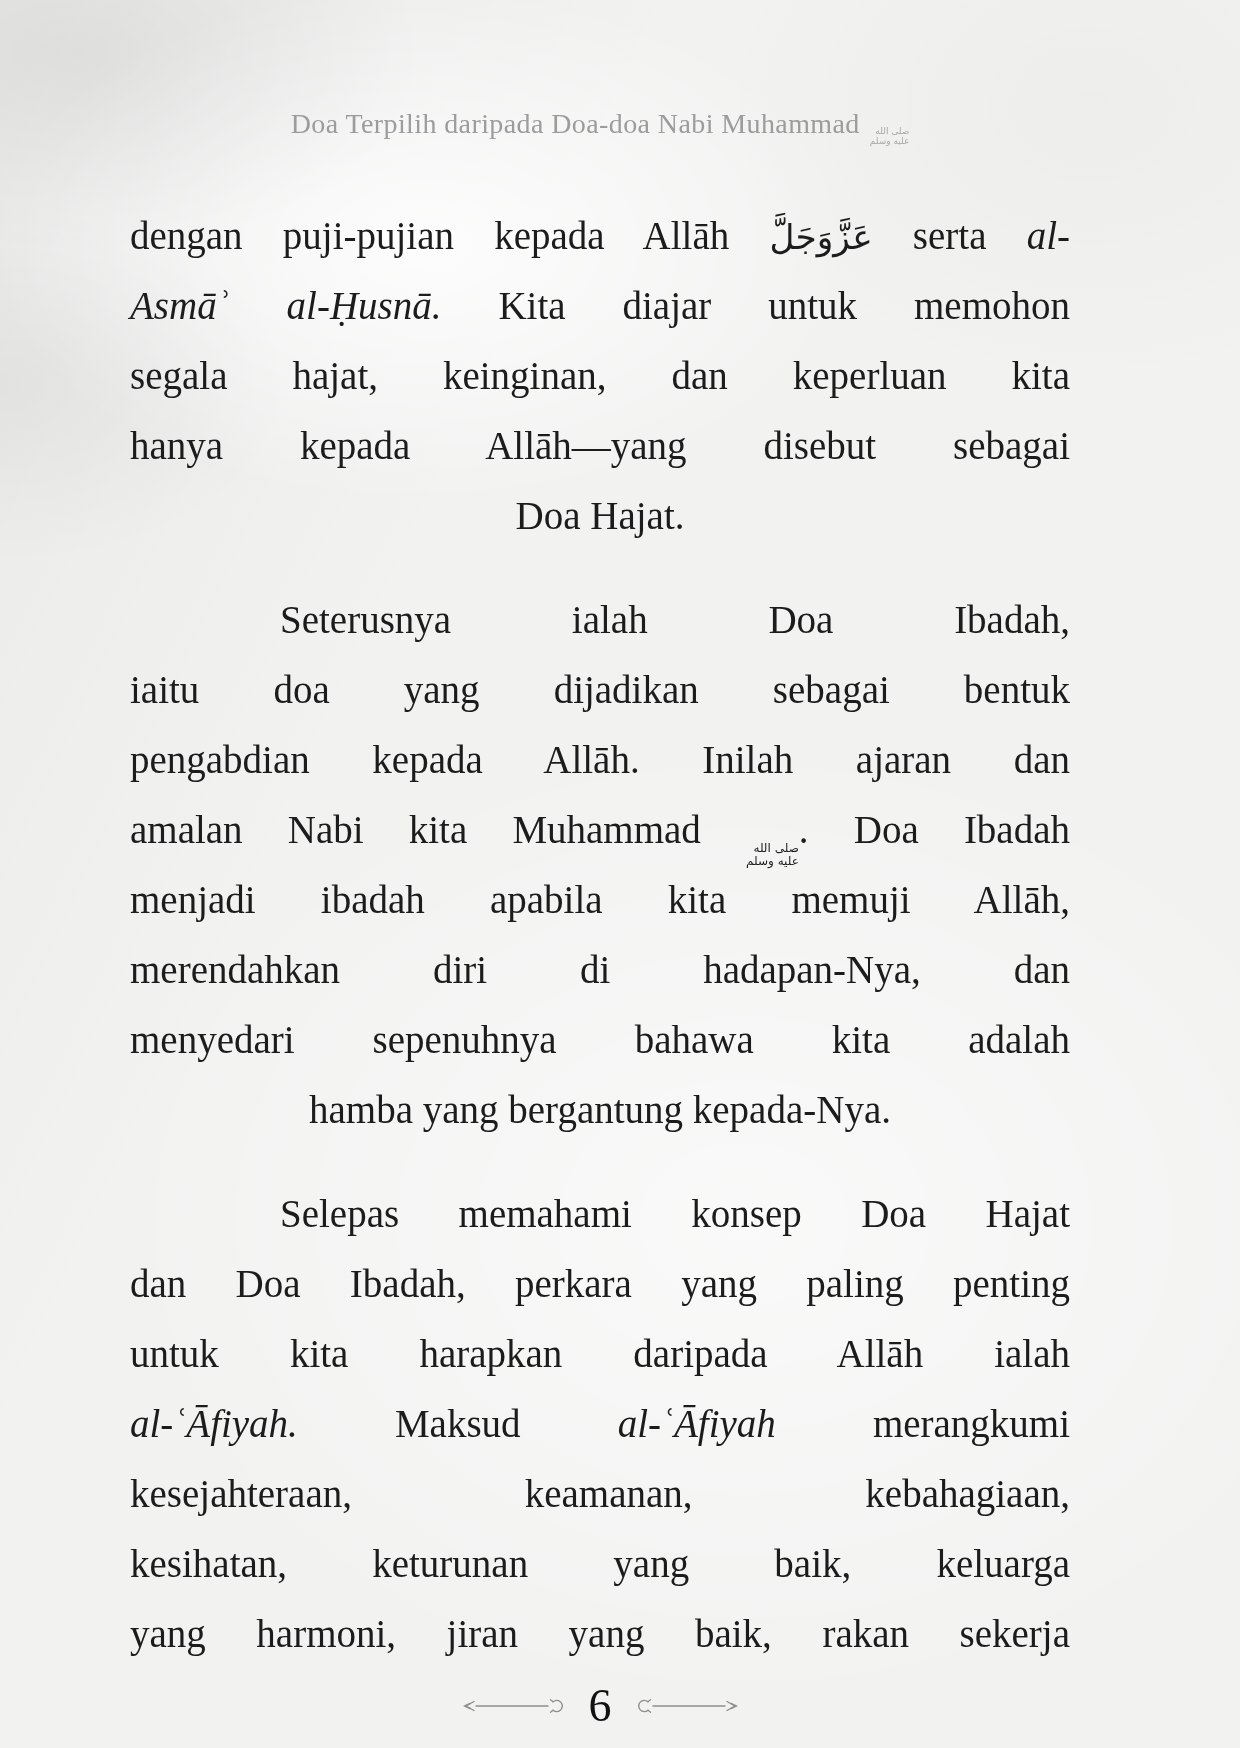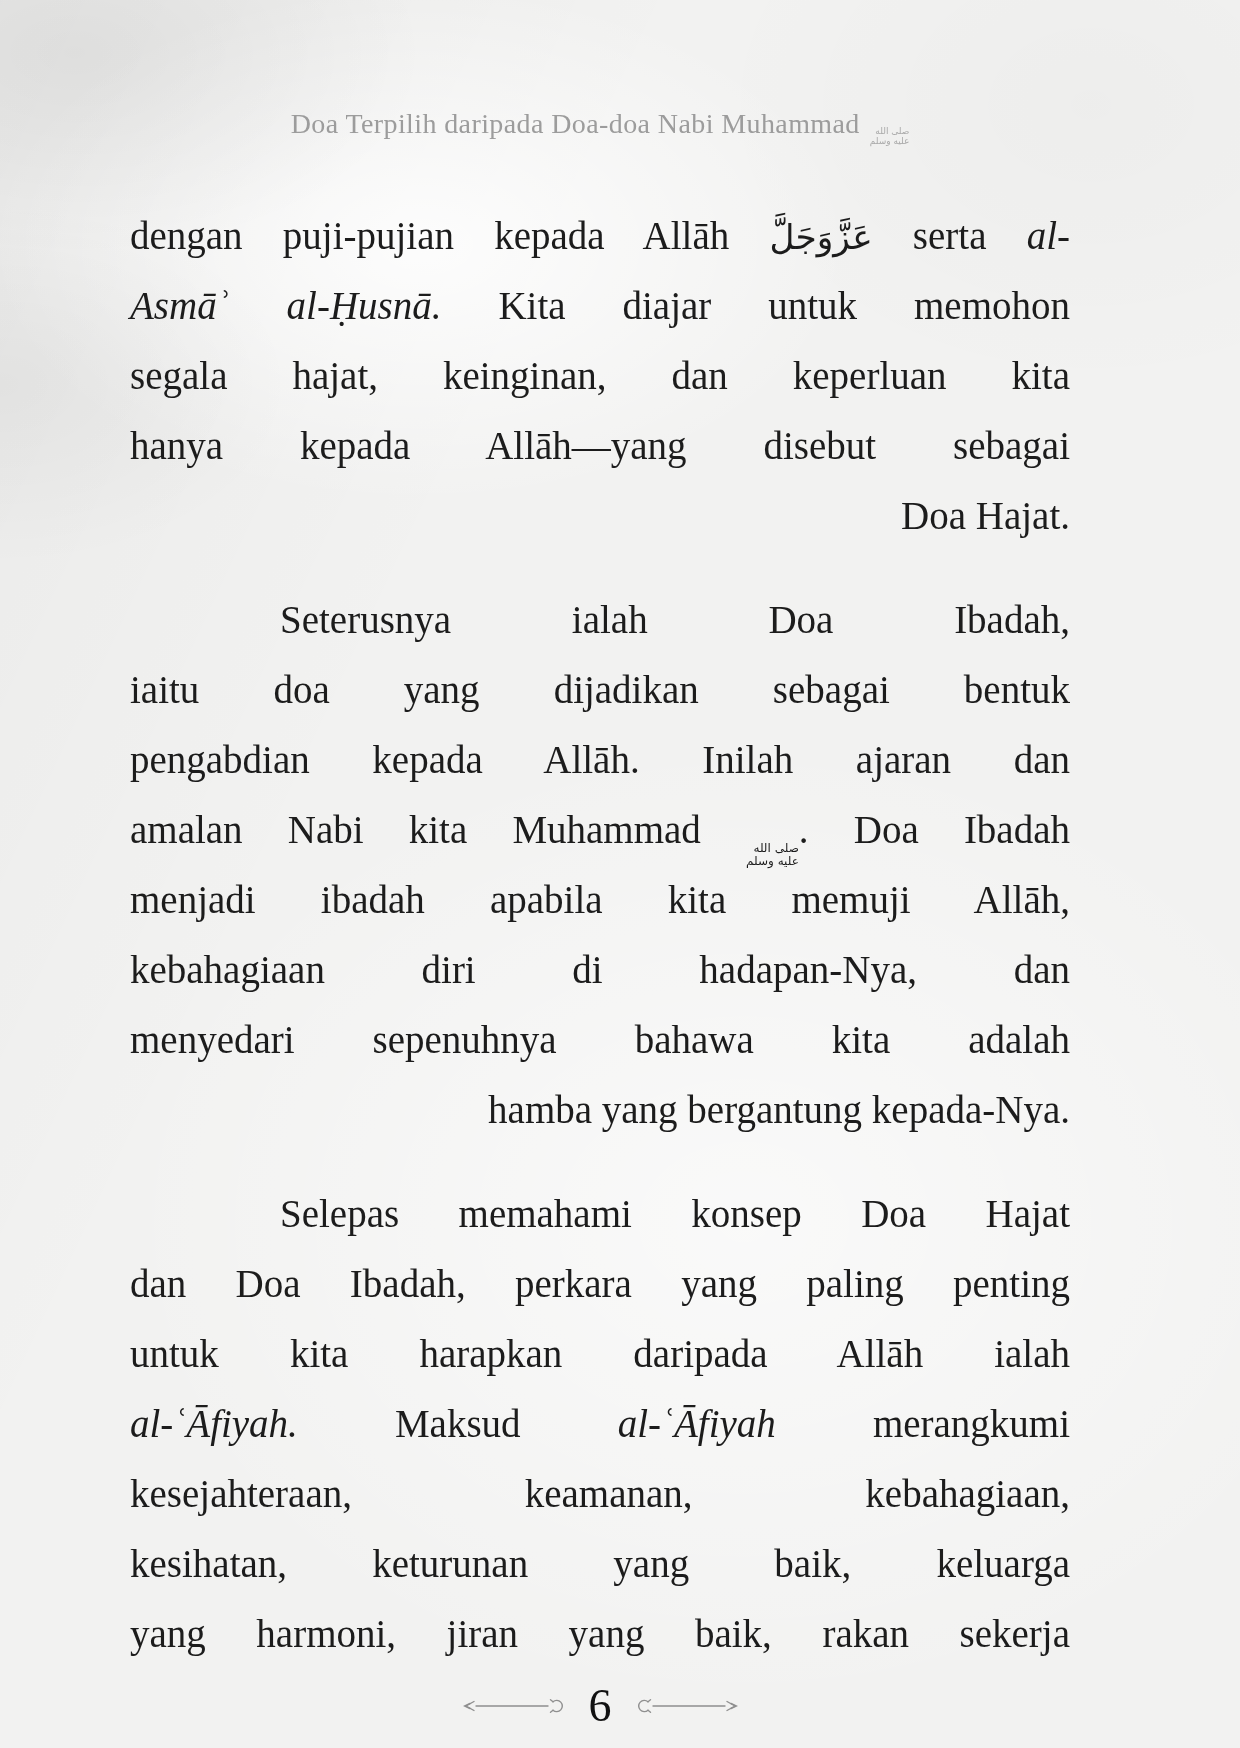--- a/index.html
+++ b/index.html
@@ -30,21 +30,21 @@
     font-size:12px;line-height:1.08;vertical-align:-9px;color:inherit;
   }
   .saw span{display:block;}
   .saw-h{font-size:9px;line-height:1.1;color:#a9a9a9;vertical-align:-4px;margin-left:10px;}
   
   .bodytext{margin-top:54px;font-size:39px;}
   .para{margin:0;}
   .para + .para{margin-top:34px;}
   .line{height:70px;line-height:70px;white-space:normal;}
   .line.j{text-align:justify;text-align-last:justify;text-justify:inter-word;}
-  .line.l{text-align:right;}
+  .line.l{text-align:center;}
   .line.ind{padding-left:150px;}
   .it{font-style:italic;margin-top:20px;}
   .ar{font-family:Liberation Serif, serif;font-size:0.88em;}
   
   .footer{
     margin-top:14px;display:flex;align-items:center;justify-content:center;gap:18px;
     color:#8f8f8f;
   }
   .pnum{font-size:46px;line-height:1;color:#111;}
   .orn{display:block;}
@@ -72,21 +72,21 @@
       </div>
       <div class="para">
         <div class="line j ind"><span class="nm">Seterusnya ialah Doa Ibadah,</span></div>
         <div class="line j"><span class="nm">iaitu doa yang dijadikan sebagai bentuk</span></div>
         <div class="line j"><span class="nm">pengabdian kepada Allāh. Inilah ajaran dan</span></div>
         <div class="line j"><span class="nm">amalan Nabi kita Muhammad </span><span class="saw">
             <span>صلى الله</span>
             <span>عليه وسلم</span>
           </span><span class="nm">. Doa Ibadah</span></div>
         <div class="line j"><span class="nm">menjadi ibadah apabila kita memuji Allāh,</span></div>
-        <div class="line j"><span class="nm">kebahagiaan diri di hadapan-Nya, dan</span></div>
+        <div class="line j"><span class="nm">merendahkan diri di hadapan-Nya, dan</span></div>
         <div class="line j"><span class="nm">menyedari sepenuhnya bahawa kita adalah</span></div>
         <div class="line l"><span class="nm">hamba yang bergantung kepada-Nya.</span></div>
       </div>
       <div class="para">
         <div class="line j ind"><span class="nm">Selepas memahami konsep Doa Hajat</span></div>
         <div class="line j"><span class="nm">dan Doa Ibadah, perkara yang paling penting</span></div>
         <div class="line j"><span class="nm">untuk kita harapkan daripada Allāh ialah</span></div>
         <div class="line j"><span class="it">al-ʿĀfiyah.</span><span class="nm"> Maksud </span><span class="it">al-ʿĀfiyah</span><span class="nm"> merangkumi</span></div>
         <div class="line j"><span class="nm">kesejahteraan, keamanan, kebahagiaan,</span></div>
         <div class="line j"><span class="nm">kesihatan, keturunan yang baik, keluarga</span></div>

